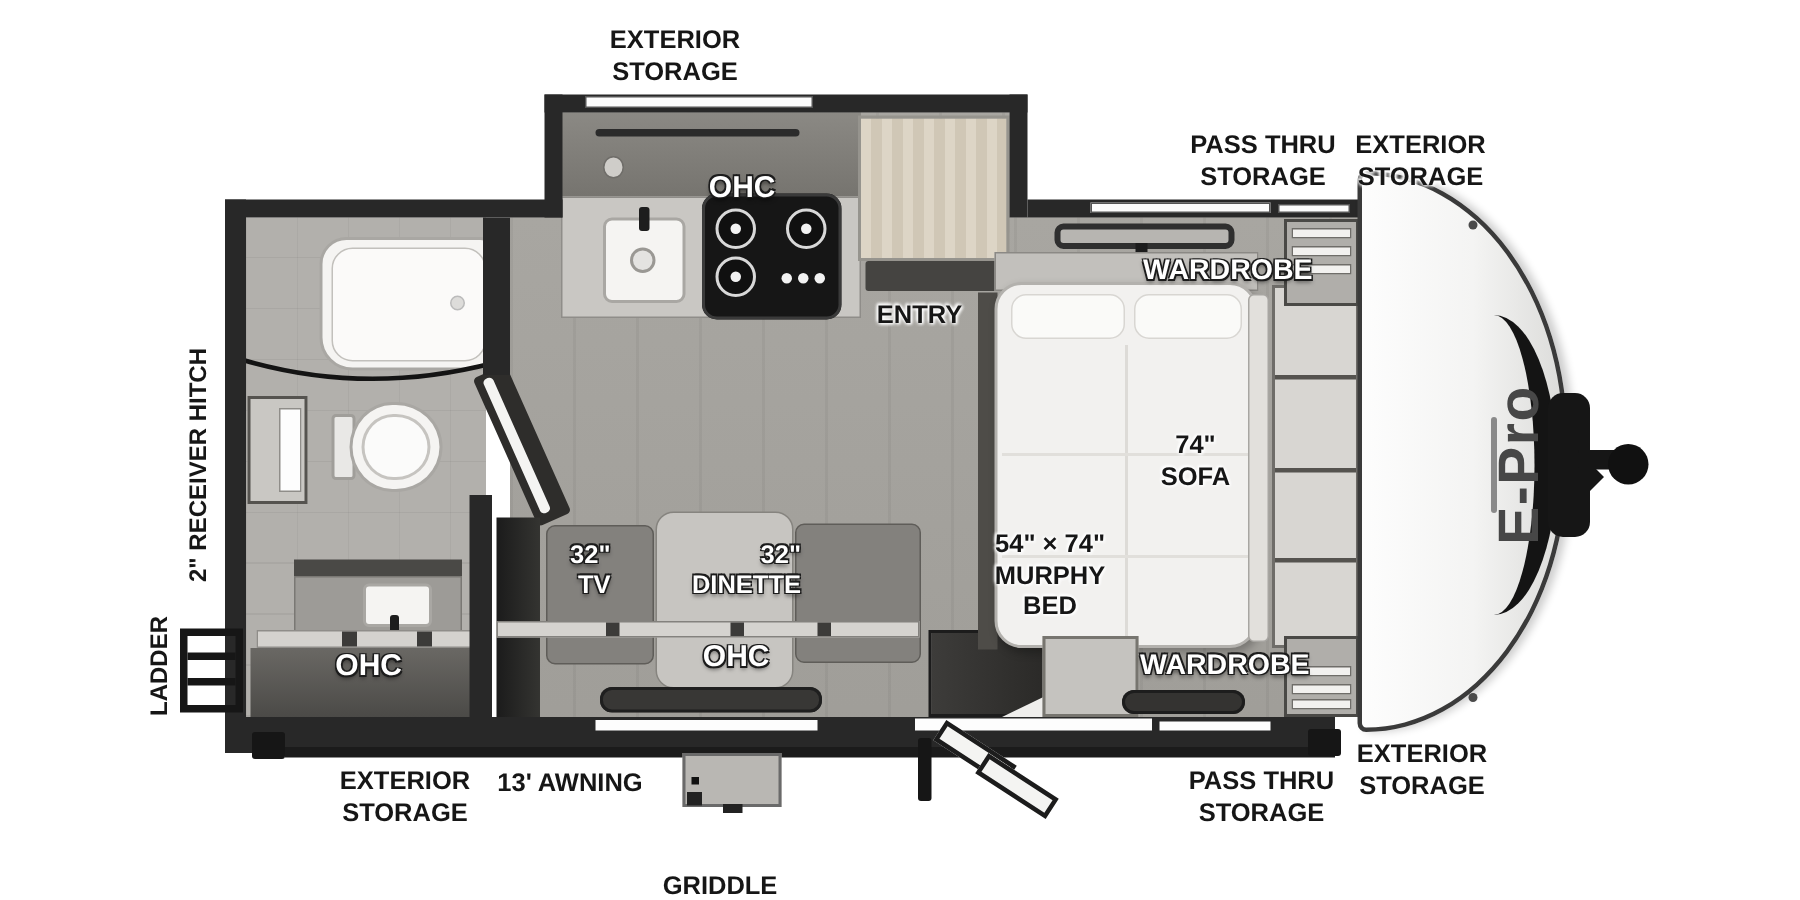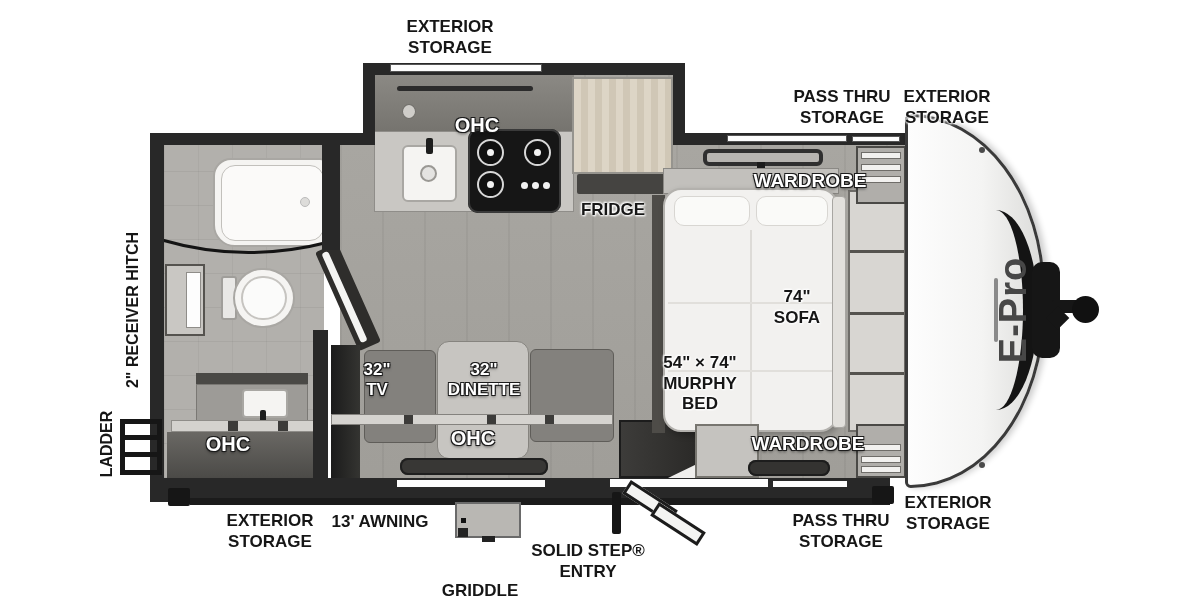--- a/index.html
+++ b/index.html
@@ -5,21 +5,21 @@
   html,body{margin:0;padding:0;background:#ffffff;}
   #canvas{position:relative;width:1200px;height:600px;background:#fff;overflow:hidden;
           font-family:"Liberation Sans", sans-serif;}
   .abs{position:absolute;}
   .wall{position:absolute;background:#282828;}
   
   .lbl-b{position:absolute;color:#161616;font-weight:bold;text-align:center;
          white-space:pre-line;line-height:1.22;
          text-shadow:0 0 3px #fff,0 0 3px #fff,1px 1px 2px #fff,-1px -1px 2px #fff;}
   
-  .lbl-w{position:absolute;color:#ffffff;font-weight:bold;text-align:center;
+  .lbl-w{position:absolute;color:#ffffff;font-weight:bold;text-align:right;
          white-space:pre-line;line-height:1.2;
          text-shadow:-1px -1px 0 #1c1c1c,1px -1px 0 #1c1c1c,-1px 1px 0 #1c1c1c,1px 1px 0 #1c1c1c,0 2px 3px rgba(0,0,0,.55);}
   .rot{transform:rotate(-90deg);transform-origin:center center;}
   .floor-main{position:absolute;background:#a3a19c;
     background-image:repeating-linear-gradient(90deg,rgba(0,0,0,.045) 0 2px,transparent 2px 42px),
                      linear-gradient(180deg,#a8a6a1,#99979250);}
   .floor-bath{position:absolute;background:#b2b0ac;
     background-image:repeating-linear-gradient(0deg,rgba(0,0,0,.05) 0 1px,transparent 1px 34px),
                      repeating-linear-gradient(90deg,rgba(0,0,0,.04) 0 1px,transparent 1px 34px);}
   .white-fix{position:absolute;background:#f5f4f2;border:2px solid #a9a7a3;box-sizing:border-box;}
@@ -192,32 +192,30 @@
     <div class="abs" style="left:622px;top:494px;width:56px;height:16px;background:#f4f4f2;border:3px solid #1c1c1c;box-sizing:border-box;transform:rotate(33deg);"></div>
     <div class="abs" style="left:650px;top:516px;width:56px;height:16px;background:#f4f4f2;border:3px solid #1c1c1c;box-sizing:border-box;transform:rotate(33deg);"></div>
   </div>
 
   <div class="lbl-b" style="left:390px;top:17px;width:120px;font-size:17px;">EXTERIOR
 STORAGE</div>
   <div class="lbl-b" style="left:782px;top:87px;width:120px;font-size:17px;">PASS THRU
 STORAGE</div>
   <div class="lbl-b" style="left:887px;top:87px;width:120px;font-size:17px;">EXTERIOR
 STORAGE</div>
-  <div class="lbl-b" style="left:563px;top:200px;width:100px;font-size:17px;">FRIDGE</div>
+  <div class="lbl-b" style="left:563px;top:200px;width:100px;font-size:17px;">ENTRY</div>
   <div class="lbl-b" style="left:747px;top:287px;width:100px;font-size:17px;">74"
 SOFA</div>
   <div class="lbl-b" style="left:640px;top:353px;width:120px;font-size:17px;">54" × 74"
 MURPHY
 BED</div>
   <div class="lbl-b" style="left:210px;top:511px;width:120px;font-size:17px;">EXTERIOR
 STORAGE</div>
   <div class="lbl-b" style="left:320px;top:512px;width:120px;font-size:17px;">13' AWNING</div>
   <div class="lbl-b" style="left:420px;top:581px;width:120px;font-size:17px;">GRIDDLE</div>
-  <div class="lbl-b" style="left:528px;top:541px;width:120px;font-size:17px;">SOLID STEP®
-ENTRY</div>
   <div class="lbl-b" style="left:781px;top:511px;width:120px;font-size:17px;">PASS THRU
 STORAGE</div>
   <div class="lbl-b" style="left:888px;top:493px;width:120px;font-size:17px;">EXTERIOR
 STORAGE</div>
 
   <div class="lbl-b rot" style="left:13px;top:300px;width:240px;height:20px;font-size:16px;white-space:nowrap;">2" RECEIVER HITCH</div>
   <div class="lbl-b rot" style="left:57px;top:434px;width:100px;height:20px;font-size:16px;white-space:nowrap;">LADDER</div>
 
   <div class="lbl-w" style="left:437px;top:113px;width:80px;font-size:20px;">OHC</div>
   <div class="lbl-w" style="left:745px;top:170px;width:130px;font-size:19px;">WARDROBE</div>

